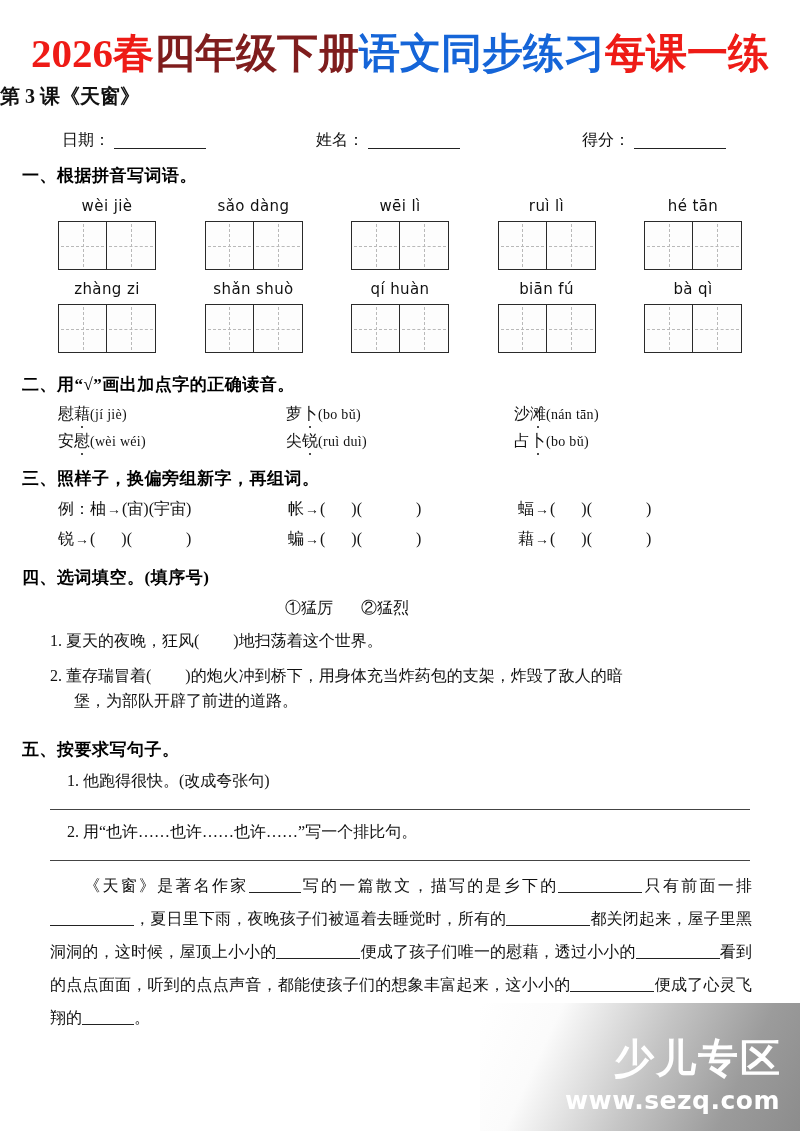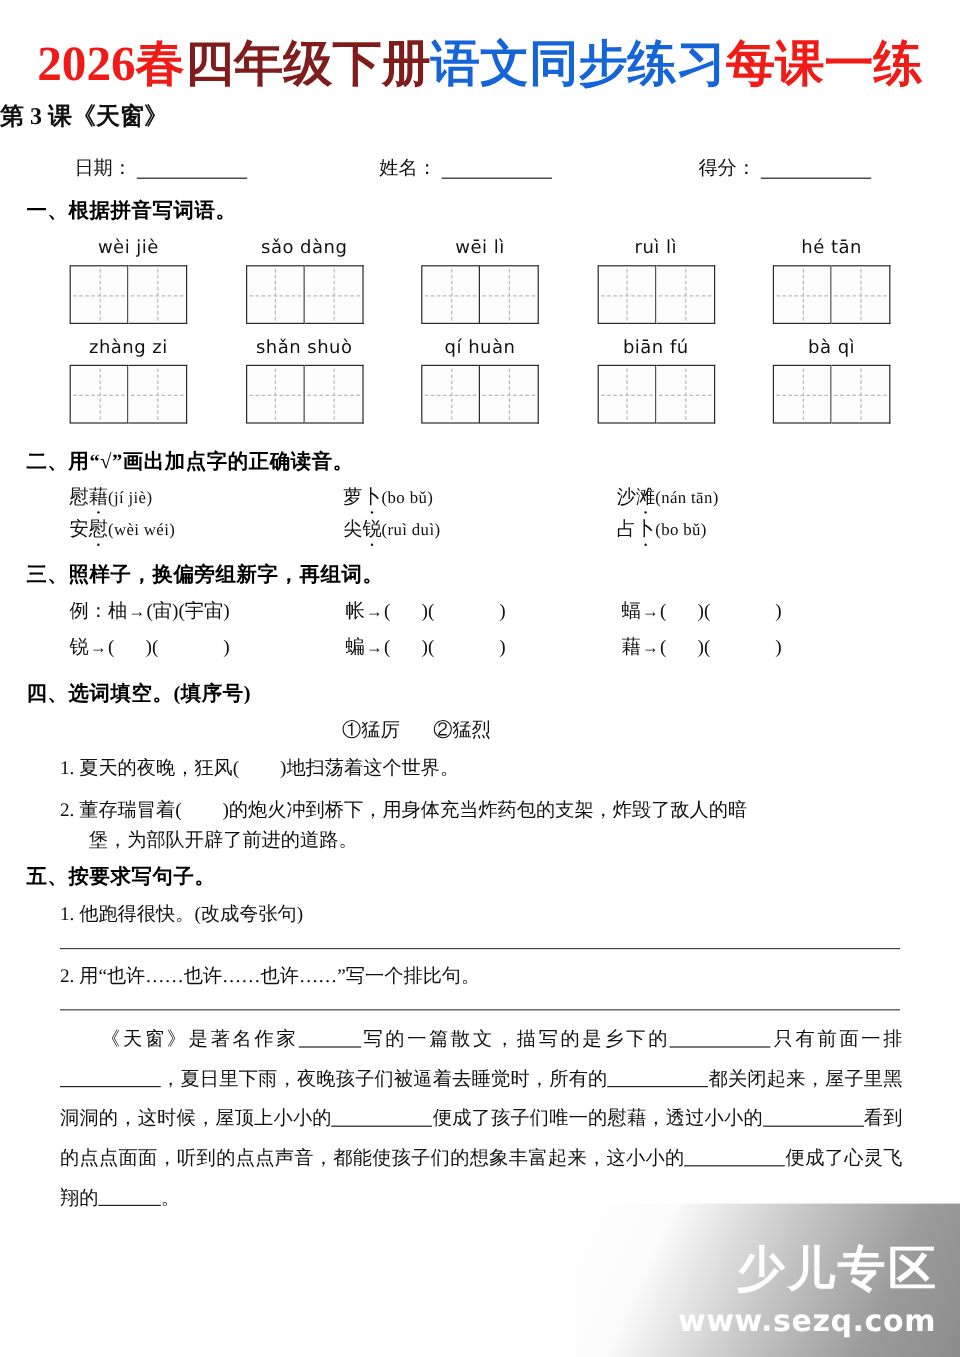--- a/index.html
+++ b/index.html
@@ -181,21 +181,21 @@
     padding-right: 48px;
     line-height: 1.55;
   }
   .q-line .fillgap { display: inline-block; width: 34px; }
   .q-indent { padding-left: 74px; }
 
   
   .s5-q {
     font-size: 16px;
     color: #111;
-    padding-left: 50px;
+    padding-left: 67px;
     margin-top: 10px;
   }
   .answer-rule {
     margin: 17px 50px 0 50px;
     border-top: 1.6px solid #444;
     height: 0;
   }
 
   
   .passage {
@@ -398,21 +398,21 @@
 
   <div class="choices">
     <span>①猛厉</span><span class="sp"></span><span>②猛烈</span>
   </div>
 
   <div class="q-line"><span>1. 夏天的夜晚，狂风(</span><span class="fillgap"></span><span>)地扫荡着这个世界。</span></div>
 
   <div class="q-line"><span>2. 董存瑞冒着(</span><span class="fillgap"></span><span>)的炮火冲到桥下，用身体充当炸药包的支架，炸毁了敌人的暗</span></div>
   <div class="q-line q-indent" style="margin-top:0;">堡，为部队开辟了前进的道路。</div>
 
-  <div class="sec-h" style="margin-top:6px;">五、按要求写句子。</div>
+  <div class="sec-h" style="margin-top:25px;">五、按要求写句子。</div>
 
   <div class="s5-q">1. 他跑得很快。(改成夸张句)</div>
   <div class="answer-rule"></div>
 
   <div class="s5-q" style="margin-top:12px;">2. 用“也许……也许……也许……”写一个排比句。</div>
   <div class="answer-rule"></div>
 
 
   <div class="passage"><span class="indent"></span><span>《天窗》是著名作家</span><span class="ul-s"></span><span>写的一篇散文，描写的是乡下的</span><span class="ul-m"></span><span>只有前面一排</span><span class="ul-m"></span><span>，夏日里下雨，夜晚孩子们被逼着去睡觉时，所有的</span><span class="ul-m"></span><span>都关闭起来，屋子里黑洞洞的，这时候，屋顶上小小的</span><span class="ul-m"></span><span>便成了孩子们唯一的慰藉，透过小小的</span><span class="ul-m"></span><span>看到的点点面面，听到的点点声音，都能使孩子们的想象丰富起来，这小小的</span><span class="ul-m"></span><span>便成了心灵飞翔的</span><span class="ul-s"></span><span>。</span></div>
 

